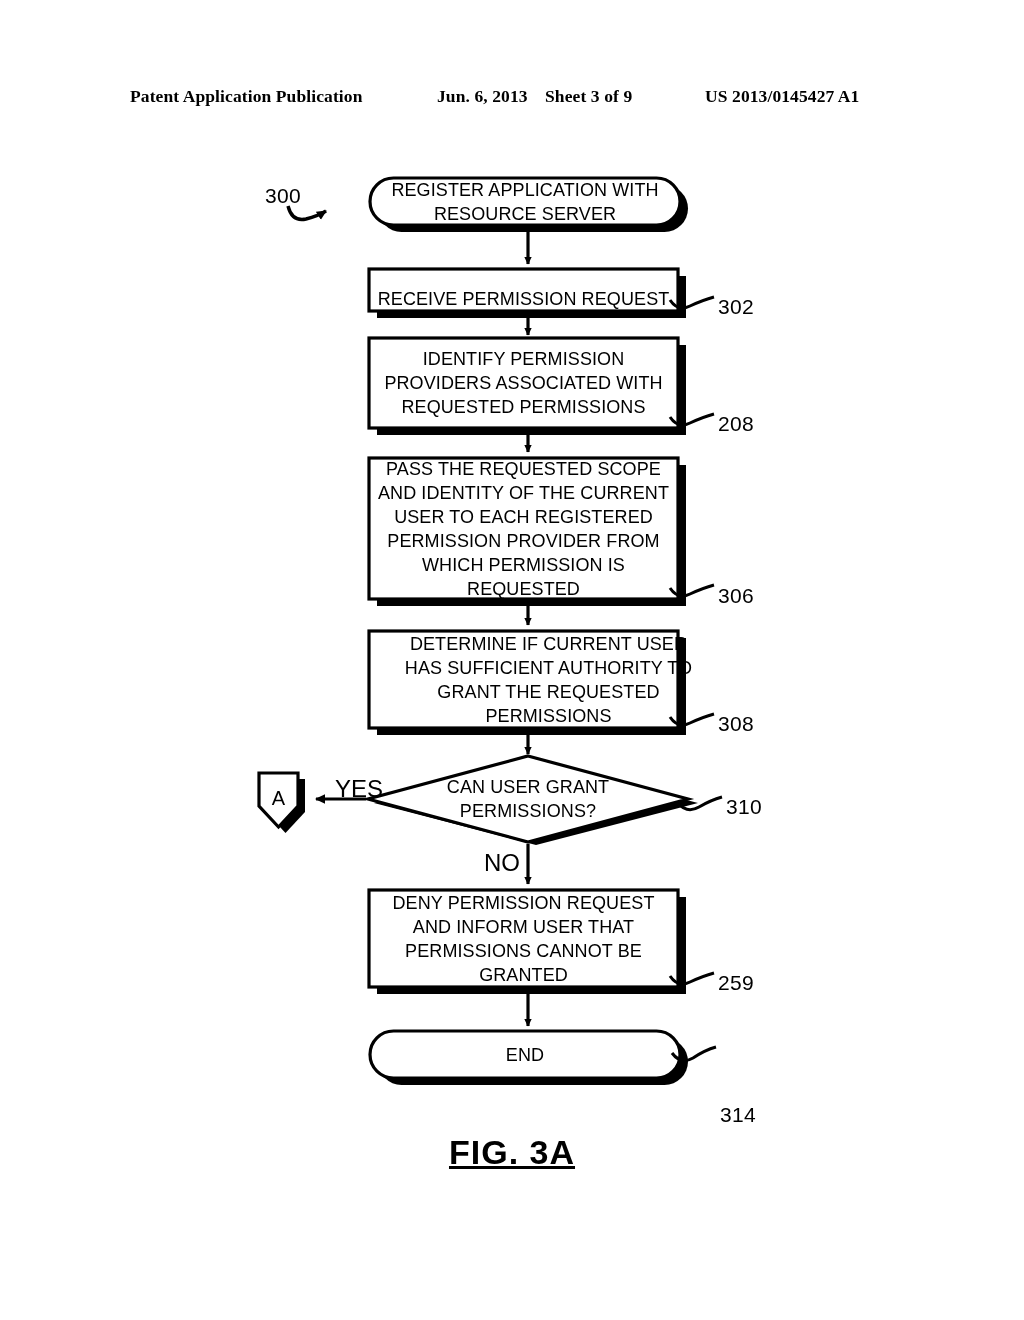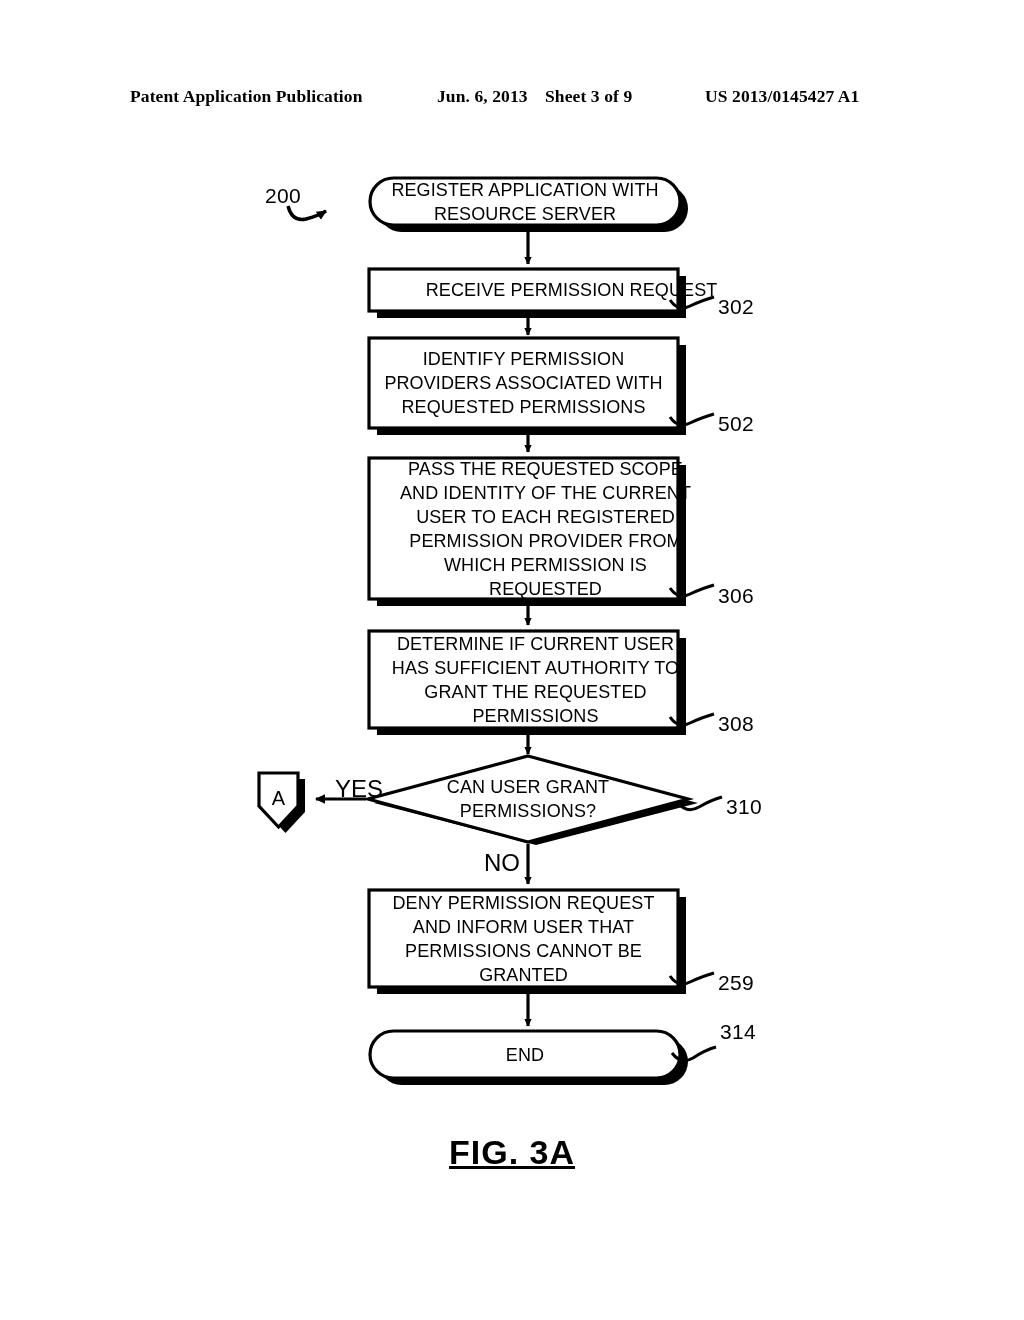--- a/index.html
+++ b/index.html
@@ -187,55 +187,55 @@
   </g>
   <path d="M672 1053 Q681 1065 693 1058 Q705 1050 716 1047" fill="none" stroke="#000" stroke-width="3"></path>
 
   <path d="M288 206 Q292 222 306 219 Q318 216 326 211" fill="none" stroke="#000" stroke-width="3.4" marker-end="url(#arrowheadL)"></path>
 </svg>
 </div>
 
 <div class="node-text" style="left:370px; top:178px; width:310px; height:47px;">REGISTER APPLICATION WITH
 RESOURCE SERVER</div>
 
-<div class="node-text" style="left:369px; top:269px; width:309px; height:42px;padding-left:48px;">RECEIVE PERMISSION REQUEST</div>
+<div class="node-text" style="left:369px; top:278px; width:309px; height:42px;">RECEIVE PERMISSION REQUEST</div>
 
 <div class="node-text" style="left:369px; top:338px; width:309px; height:90px;">IDENTIFY PERMISSION
 PROVIDERS ASSOCIATED WITH
 REQUESTED PERMISSIONS</div>
 
-<div class="node-text" style="left:347px; top:458px; width:309px; height:141px;padding-left:44px;">PASS THE REQUESTED SCOPE
+<div class="node-text" style="left:369px; top:458px; width:309px; height:141px;">PASS THE REQUESTED SCOPE
 AND IDENTITY OF THE CURRENT
 USER TO EACH REGISTERED
 PERMISSION PROVIDER FROM
 WHICH PERMISSION IS
 REQUESTED</div>
 
-<div class="node-text" style="left:369px; top:631px; width:309px; height:97px;padding-left:12px;">DETERMINE IF CURRENT USER
+<div class="node-text" style="left:382px; top:631px; width:309px; height:97px;padding-left:12px;">DETERMINE IF CURRENT USER
 HAS SUFFICIENT AUTHORITY TO
 GRANT THE REQUESTED
 PERMISSIONS</div>
 
 <div class="node-text" style="left:398px; top:770px; width:260px; height:58px;">CAN USER GRANT
 PERMISSIONS?</div>
 
 <div class="node-text" style="left:369px; top:890px; width:309px; height:97px;">DENY PERMISSION REQUEST
 AND INFORM USER THAT
 PERMISSIONS CANNOT BE
 GRANTED</div>
 
 <div class="node-text" style="left:370px; top:1031px; width:310px; height:47px;">END</div>
 
 <div class="connector-letter" style="left:259px; top:787px; width:39px;">A</div>
 
 <div class="edge-label" style="left:335px; top:775px;">YES</div>
 <div class="edge-label" style="left:484px; top:849px;">NO</div>
 
-<div class="ref-num" style="left:265px; top:184px;">200</div>
+<div class="ref-num" style="left:265px; top:184px;">300</div>
 <div class="ref-num" style="left:718px; top:295px;">302</div>
-<div class="ref-num" style="left:718px; top:412px;">502</div>
+<div class="ref-num" style="left:718px; top:412px;">208</div>
 <div class="ref-num" style="left:718px; top:584px;">306</div>
 <div class="ref-num" style="left:718px; top:712px;">308</div>
 <div class="ref-num" style="left:726px; top:795px;">310</div>
 <div class="ref-num" style="left:718px; top:971px;">259</div>
-<div class="ref-num" style="left:720px; top:1020px;">314</div>
+<div class="ref-num" style="left:720px; top:1103px;">314</div>
 
 <div id="fig-caption">FIG. 3A</div>
 
 </body></html>

